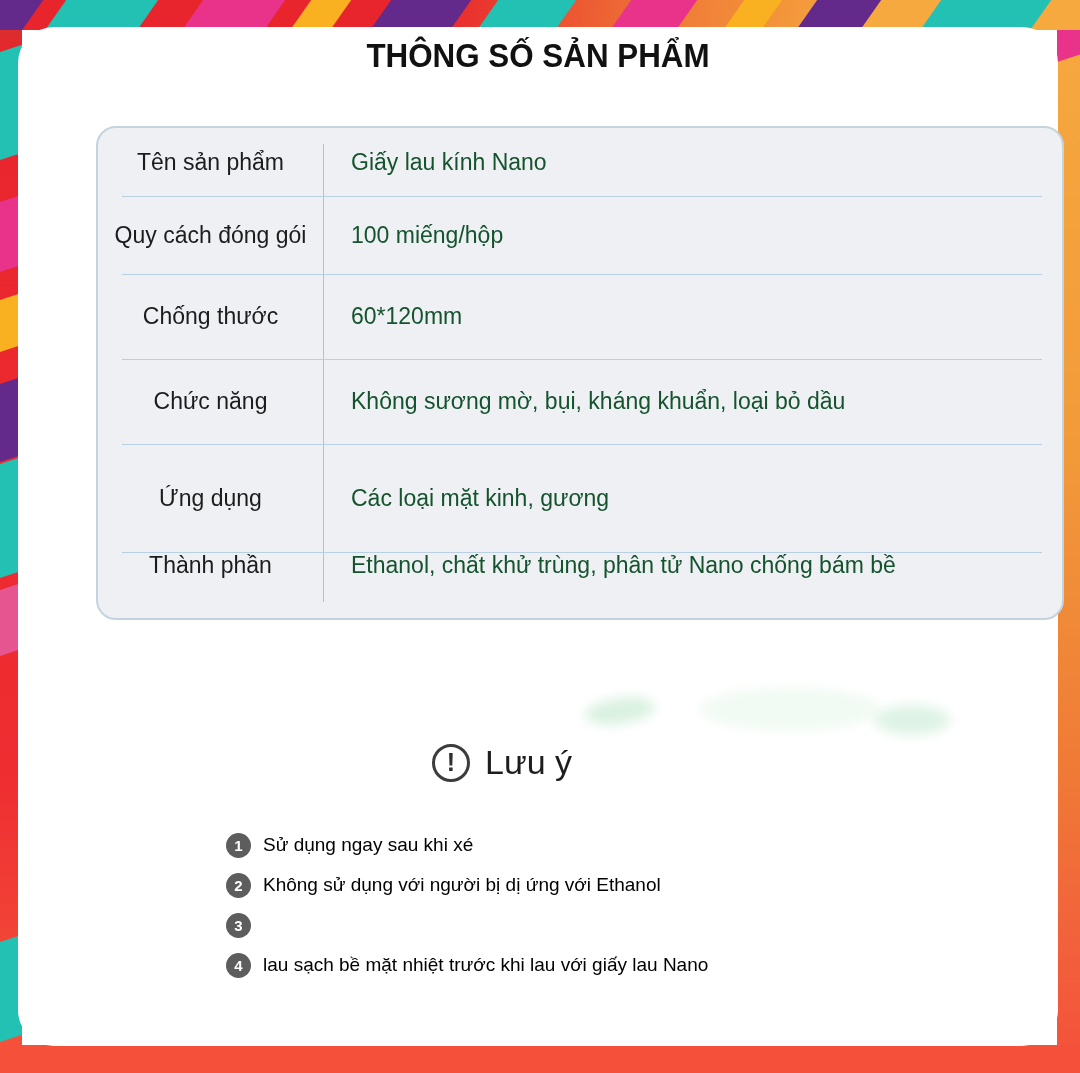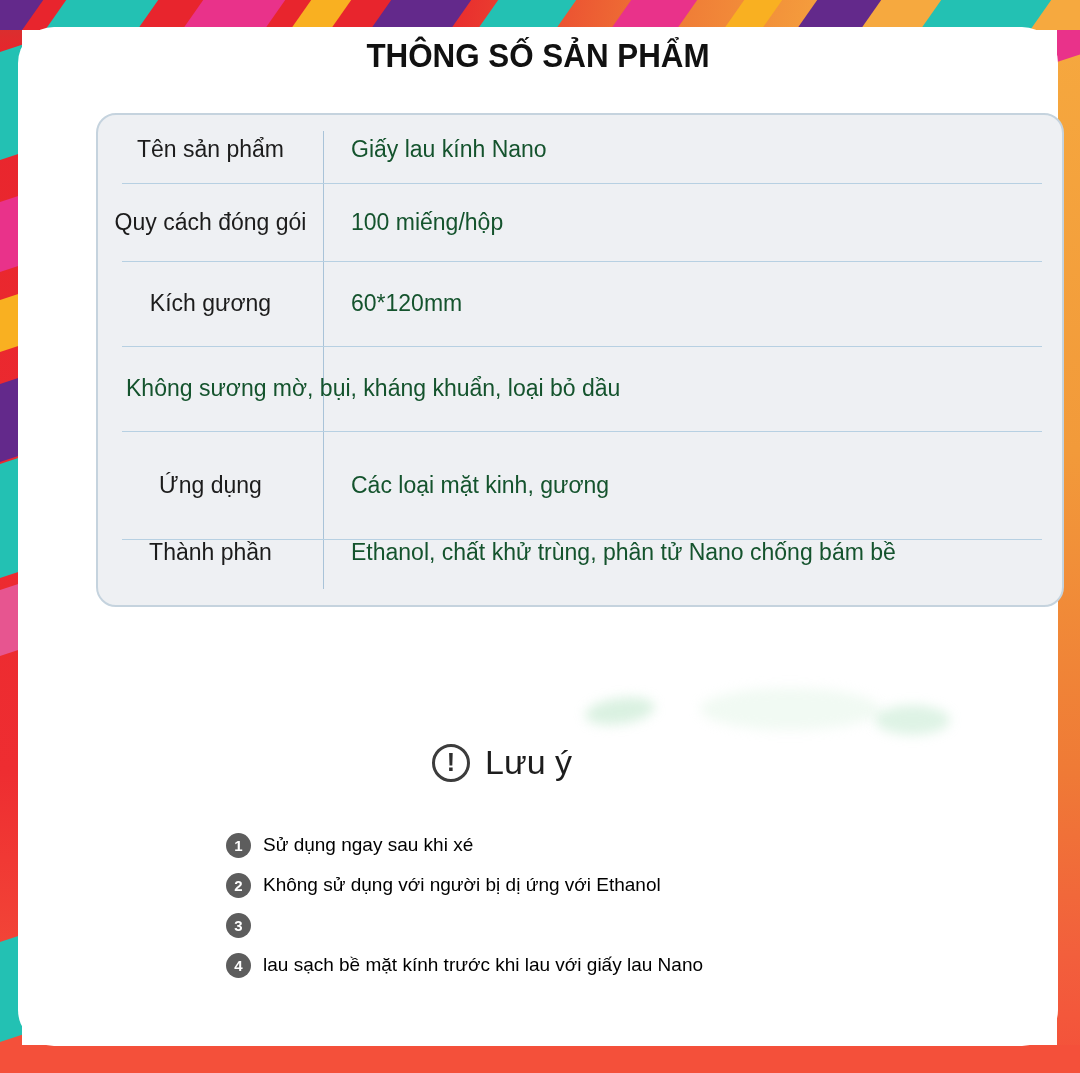--- a/index.html
+++ b/index.html
@@ -23,21 +23,21 @@
 
   
   .panel{position:absolute;left:18px;top:27px;right:22px;bottom:27px;
          background:#ffffff;border-radius:36px;}
 
   .title{position:absolute;top:10px;left:0;right:0;text-align:center;
          font-size:33px;font-weight:600;letter-spacing:0px;color:#111;
          transform:scaleX(.95);}
 
   
-  .spec-table{position:absolute;left:78px;top:86px;width:968px;height:494px;
+  .spec-table{position:absolute;left:78px;top:99px;width:968px;height:494px;
               background:#eef0f3;border:2px solid #c5d3de;border-radius:20px;
               box-sizing:border-box;display:flex;flex-direction:column;}
   .spec-row{position:relative;display:flex;align-items:center;}
   .spec-row:nth-child(1){height:70px;} .spec-row:nth-child(2){height:68px;}
   .spec-row:nth-child(3){height:78px;} .spec-row:nth-child(4){height:85px;}
   .spec-row:nth-child(5){height:85px;} .spec-row:nth-child(6){height:108px;}
   .spec-row + .spec-row::before{content:"";position:absolute;top:0;left:24px;right:20px;
       height:1px;background:#b7d0e2;}
   .cell-label{width:225px;text-align:center;font-size:23px;color:#1c1c1c;flex:0 0 auto;}
   .cell-value{flex:1;padding-left:28px;font-size:23px;color:#14532d;}
@@ -105,24 +105,25 @@
 
       <div class="spec-row">
         <div class="cell-label">Tên sản phẩm</div>
         <div class="cell-value">Giấy lau kính Nano</div>
       </div>
       <div class="spec-row">
         <div class="cell-label">Quy cách đóng gói</div>
         <div class="cell-value">100 miếng/hộp</div>
       </div>
       <div class="spec-row">
-        <div class="cell-label">Kích gương</div>
+        <div class="cell-label">Chống thước</div>
         <div class="cell-value">60*120mm</div>
       </div>
       <div class="spec-row">
+        <div class="cell-label">Chức năng</div>
         <div class="cell-value">Không sương mờ, bụi, kháng khuẩn, loại bỏ dầu</div>
       </div>
       <div class="spec-row">
         <div class="cell-label">Ứng dụng</div>
         <div class="cell-value">Các loại mặt kinh, gương</div>
       </div>
       <div class="spec-row">
         <div class="cell-label">Thành phần</div>
         <div class="cell-value">Ethanol, chất khử trùng, phân tử Nano chống bám bề</div>
       </div>
@@ -146,18 +147,18 @@
       </div>
       <div class="note-item">
         <div class="note-bullet">2</div>
         <div class="note-text">Không sử dụng với người bị dị ứng với Ethanol</div>
       </div>
       <div class="note-item">
         <div class="note-bullet">3</div>
       </div>
       <div class="note-item">
         <div class="note-bullet">4</div>
-        <div class="note-text">lau sạch bề mặt kính trước khi lau với giấy lau Nano</div>
+        <div class="note-text">lau sạch bề mặt nhiệt trước khi lau với giấy lau Nano</div>
       </div>
     </div>
 
   </div>
 </div>
 
 </body></html>

